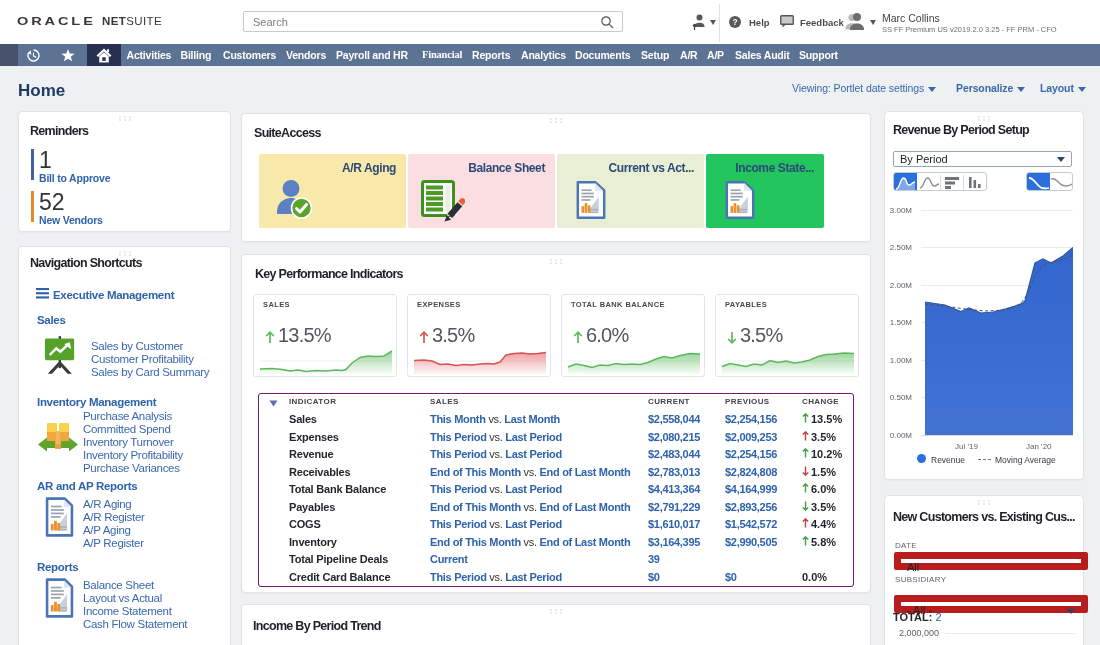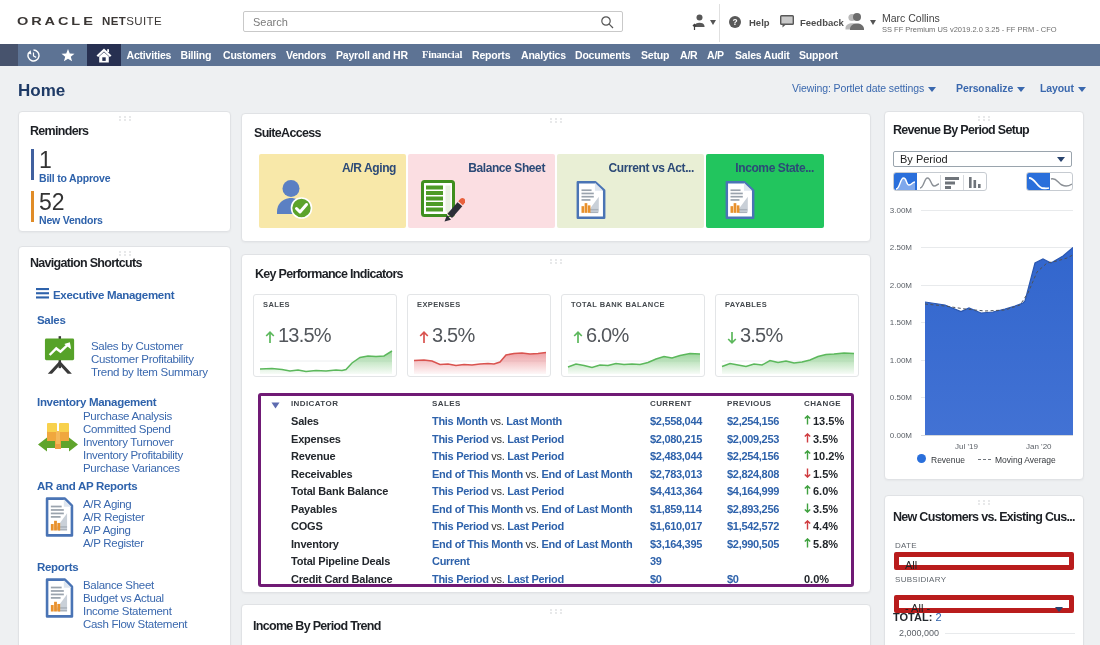--- a/index.html
+++ b/index.html
@@ -58,21 +58,21 @@
 
 
 #p-kpi { left:241px; top:254px; width:630px; height:339px; }
 .kcard { position:absolute; top:39px; width:144px; height:83px; background:#fff; border:1px solid #e3e5e7; border-radius:3px; }
 .klabel { position:absolute; left:9px; top:5px; font-size:7.5px; font-weight:bold; letter-spacing:0.4px; color:#454a4f; }
 .kval { position:absolute; left:24px; top:29px; font-size:20px; color:#53575c; letter-spacing:-0.8px; }
 .karr { position:absolute; left:11px; top:36px; }
 .kspark { position:absolute; left:4px; bottom:2px; }
 
 
-#ktable { position:absolute; left:16px; top:138px; width:596px; height:194px; border:3px solid #701a75; border-radius:3px; }
+#ktable { position:absolute; left:16px; top:138px; width:596px; height:194px; border:1px solid #701a75; border-radius:3px; }
 .trow { position:absolute; left:0; width:100%; height:17.5px; font-size:11px; }
 .tc-ind { position:absolute; left:30px; font-weight:bold; color:#23272c; letter-spacing:-0.2px; }
 .tc-per { position:absolute; left:171px; font-weight:bold; color:#2e62ab; letter-spacing:-0.3px; }
 .tc-per .vs { font-weight:normal; color:#333; }
 .tc-cur { position:absolute; left:389px; font-weight:bold; color:#2e62ab; letter-spacing:-0.3px; }
 .tc-prev { position:absolute; left:466px; font-weight:bold; color:#2e62ab; letter-spacing:-0.3px; }
 .tc-chg { position:absolute; left:543px; font-weight:bold; color:#1f2328; }
 .thead { font-size:8px; font-weight:bold; color:#3f444a; letter-spacing:0.4px; }
 
 
@@ -86,21 +86,21 @@
 .cbtn-group { position:absolute; top:60px; height:19px; border:1px solid #c6cbd1; border-radius:3px; background:#fff; overflow:hidden; }
 .cbtn { position:absolute; top:0; width:23px; height:19px; }
 .cbtn.sel { background:#2a6fdb; }
 .ylabel { position:absolute; font-size:8px; color:#5a5f66; text-align:right; width:28px; }
 .xlabel { position:absolute; font-size:8px; color:#5a5f66; }
 .gline { position:absolute; height:1px; background:#e8eaec; }
 
 
 #p-cust { left:884px; top:495px; width:200px; height:170px; }
 .flabel { position:absolute; font-size:8px; color:#5f656c; letter-spacing:0.3px; }
-.finput { position:absolute; left:9px; width:180px; height:18px; border:5px solid #b91c1c; border-radius:2px; background:#fff; font-size:11px; color:#222; }
+.finput { position:absolute; left:9px; width:194px; height:18px; border:7px solid #b91c1c; border-radius:2px; background:#fff; font-size:11px; color:#222; }
 .finput span { position:absolute; left:6px; top:2px; }
 </style>
 </head>
 <body>
 
 <div id="topbar">
   <div id="logo-oracle">ORACLE</div>
   <div id="logo-ns"><span class="ns1">NET</span>SUITE</div>
   <div id="search">
     <span class="ph">Search</span>
@@ -219,21 +219,21 @@
   <svg style="position:absolute; left:25px; top:89px;" width="32" height="38" viewBox="0 0 34 40">
     <rect x="15.5" y="0" width="2.6" height="34" fill="#3a3a3a"></rect>
     <path d="M16.8 26 L4 40 L8.5 40 L16.8 31 L25.1 40 L29.6 40 Z" fill="#3a3a3a"></path>
     <rect x="1" y="2.5" width="31" height="23" rx="1.5" fill="#56a229"></rect>
     <path d="M6 20 L13 13 L17.5 16.5 L26 8.5" fill="none" stroke="#fff" stroke-width="2.6"></path>
     <path d="M27.5 6.5 L28.8 14 L21.5 8.2 Z" fill="#fff"></path>
   </svg>
   <div class="ns-links" style="left:60px; top:93px;margin-left:12px;">
     <div>Sales by Customer</div>
     <div>Customer Profitability</div>
-    <div>Trend by Item Summary</div>
+    <div>Sales by Card Summary</div>
   </div>
   <div class="ns-head" style="left:18px; top:149px;">Inventory Management</div>
   <svg style="position:absolute; left:19px; top:176px;" width="40" height="30" viewBox="0 0 40 30">
     <rect x="9" y="8" width="22" height="13" fill="#f0a73e"></rect>
     <rect x="18" y="8" width="4" height="13" fill="#f4b85a"></rect>
     <rect x="9" y="0" width="10" height="9" rx="1" fill="#f8d14d"></rect>
     <rect x="21" y="0" width="10" height="9" rx="1" fill="#f8d14d"></rect>
     <rect x="17" y="21" width="6" height="5" fill="#ef9f43"></rect>
     <path d="M0 21.5 L9 14.5 L9 18 L17 18 L17 25 L9 25 L9 28.5 Z" fill="#5fa42c"></path>
     <path d="M40 21.5 L31 14.5 L31 18 L23 18 L23 25 L31 25 L31 28.5 Z" fill="#5fa42c"></path>
@@ -276,21 +276,21 @@
     <rect x="6" y="17.6" width="9" height="1.6" fill="#9aa3ad"></rect>
     <path d="M21 15 L21 30 L10 30 Z" fill="#c9d0d8"></path>
     <rect x="13" y="27" width="8" height="1.4" fill="#aab2bb"></rect>
     <rect x="13" y="29.6" width="8" height="1.4" fill="#aab2bb"></rect>
     <rect x="6" y="25" width="2.6" height="6" fill="#e8912d"></rect>
     <rect x="9" y="22" width="2.6" height="9" fill="#e8912d"></rect>
     <rect x="12" y="24" width="2.6" height="7" fill="#e8912d"></rect>
   </svg>
   <div class="ns-links" style="left:64px; top:332px;">
     <div>Balance Sheet</div>
-    <div>Budget vs Actual</div>
+    <div>Layout vs Actual</div>
     <div>Income Statement</div>
     <div>Cash Flow Statement</div>
   </div>
 </div>
 
 <div class="panel" id="p-suite">
   <svg class="grip" viewBox="0 0 14 5">
       <circle cx="2" cy="1" r="0.9" fill="#d7d9dc"></circle>
       <circle cx="7" cy="1" r="0.9" fill="#d7d9dc"></circle>
       <circle cx="12" cy="1" r="0.9" fill="#d7d9dc"></circle>
@@ -494,21 +494,21 @@
         <span class="tc-per">This Period <span class="vs">vs.</span> Last Period</span>
         <span class="tc-cur">$4,413,364</span>
         <span class="tc-prev">$4,164,999</span>
         <span class="tc-chg"><svg style="margin-right:2px;" width="7" height="10" viewBox="0 0 7 10">
             <path d="M3.5 9.6 L3.5 1.2 M0.8 3.6 L3.5 0.9 L6.2 3.6" fill="none" stroke="#3fa13f" stroke-width="1.4"></path>
           </svg>6.0%</span>
       </div>
     <div class="trow" style="top:106.5px;">
         <span class="tc-ind">Payables</span>
         <span class="tc-per">End of This Month <span class="vs">vs.</span> End of Last Month</span>
-        <span class="tc-cur">$1,859,114</span>
+        <span class="tc-cur">$2,791,229</span>
         <span class="tc-prev">$2,893,256</span>
         <span class="tc-chg"><svg style="margin-right:2px;" width="7" height="10" viewBox="0 0 7 10">
             <path d="M3.5 0.4 L3.5 8.8 M0.8 6.4 L3.5 9.1 L6.2 6.4" fill="none" stroke="#3fa13f" stroke-width="1.4"></path>
           </svg>3.5%</span>
       </div>
     <div class="trow" style="top:124px;">
         <span class="tc-ind">COGS</span>
         <span class="tc-per">This Period <span class="vs">vs.</span> Last Period</span>
         <span class="tc-cur">$1,610,017</span>
         <span class="tc-prev">$1,542,572</span>

